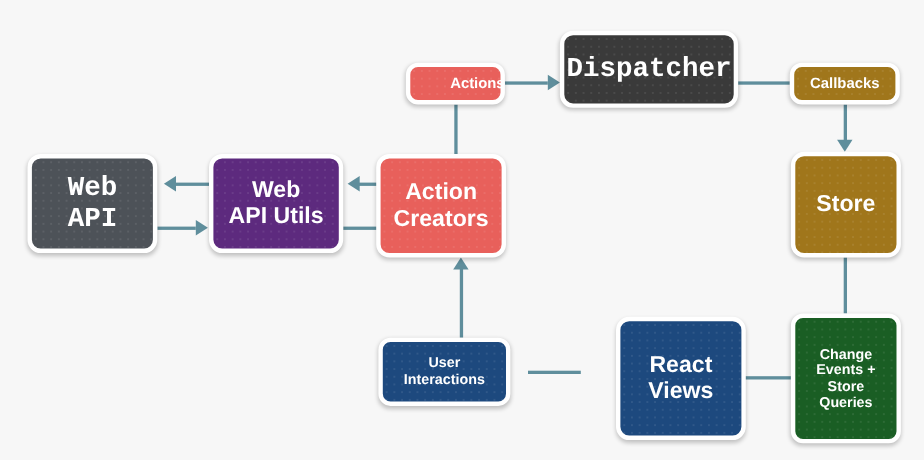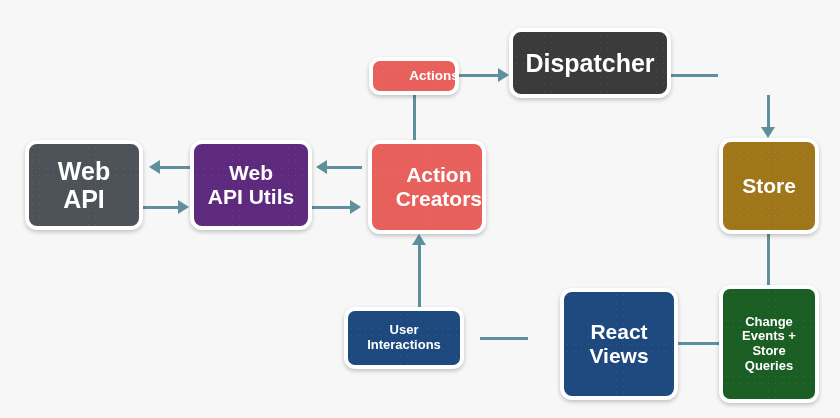--- a/index.html
+++ b/index.html
@@ -37,21 +37,21 @@
     background-image: radial-gradient(rgba(255,255,255,0.10) 0.6px, transparent 0.7px);
     background-size: 7px 7px;
     user-select: none;
   }
   .node .lbl {
     display: block;
     white-space: pre-line;
   }
 
   
-  .big   { font-size: 25px; font-weight: bold; }
+  .big   { font-size: 25px; font-weight: bold; font-family: Liberation Mono, monospace; }
   .mid   { font-size: 21px; font-weight: bold; }
   .small { font-size: 13.5px; font-weight: bold; border-radius: 11px; }
   .tiny  { font-size: 13px;  font-weight: bold; border-radius: 11px; }
 
   
   .conn {
     position: absolute;
     background: #5f8e9c;
     z-index: 1;
   }
@@ -108,33 +108,36 @@
   <div class="node big" style="left:25px; top:140px; width:118px; height:90px; background-color:#4d5258;">
     <span class="lbl">Web
 API</span>
   </div>
 
   <div class="node mid" style="left:190px; top:140px; width:122px; height:90px; background-color:#5d2a7e;">
     <span class="lbl">Web
 API Utils</span>
   </div>
 
-  <div class="node mid" style="left:368px; top:140px; width:118px; height:94px; background-color:#e8605b;justify-content:flex-end;">
+  <div class="node mid" style="left:342px; top:140px; width:118px; height:94px; background-color:#e8605b;">
     <span class="lbl">Action
 Creators</span>
   </div>
 
   <div class="node small" style="left:369px; top:57px; width:90px; height:38px; background-color:#e8605b;padding-left:40px;">
     <span class="lbl">Actions</span>
   </div>
 
   <div class="node big" style="left:509px; top:28px; width:162px; height:70px; background-color:#3a3a3a;">
     <span class="lbl">Dispatcher</span>
   </div>
 
+  <div class="node small" style="left:718px; top:57px; width:100px; height:38px; background-color:#a0761b;">
+    <span class="lbl">Callbacks</span>
+  </div>
 
   <div class="node mid" style="left:719px; top:138px; width:100px; height:96px; background-color:#a0761b;">
     <span class="lbl">Store</span>
   </div>
 
   <div class="node tiny" style="left:719px; top:285px; width:100px; height:118px; background-color:#1a5e24;">
     <span class="lbl">Change
 Events +
 Store
 Queries</span>

